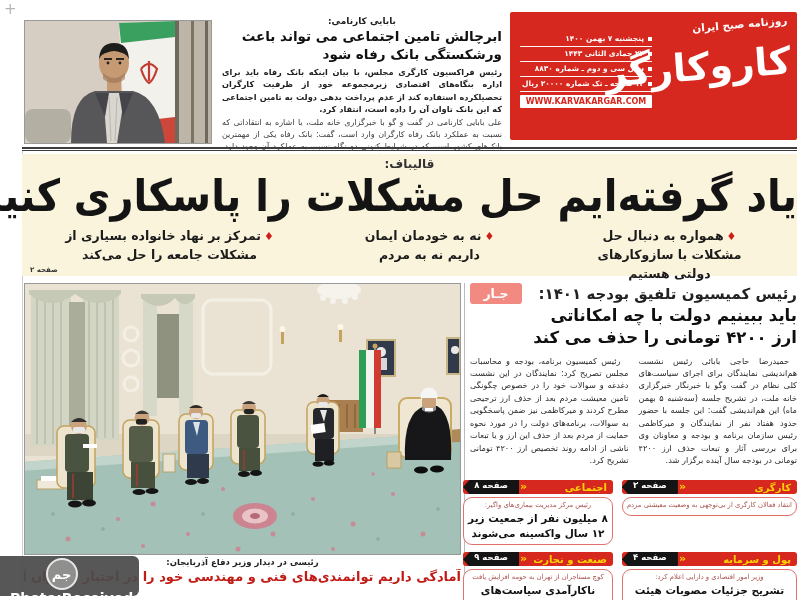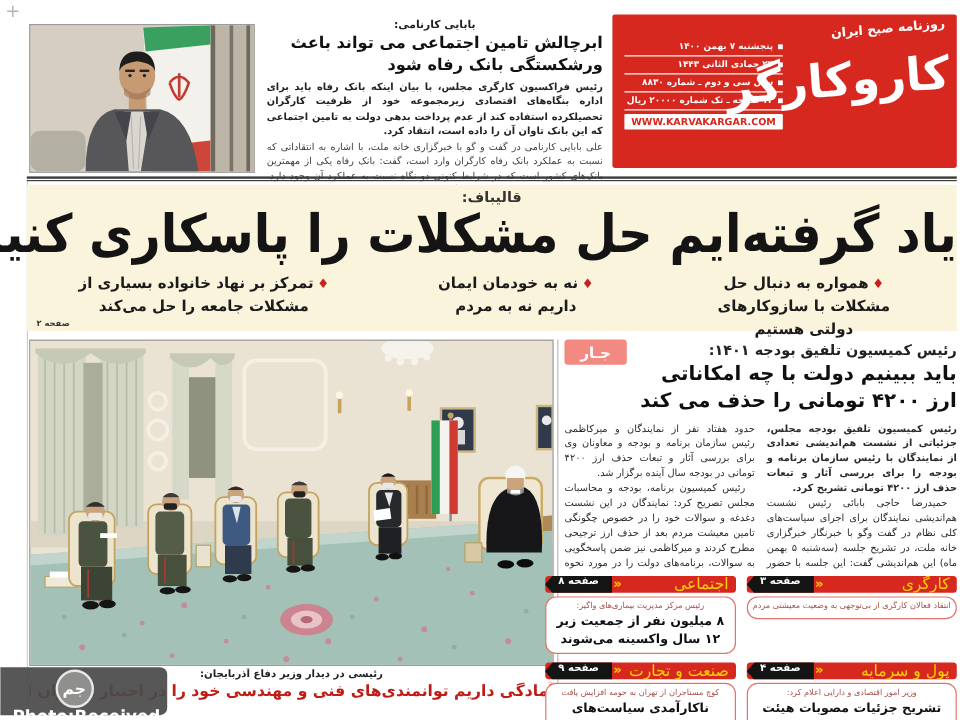--- a/index.html
+++ b/index.html
@@ -90,40 +90,40 @@
   #watermark-text2 { color:#dedede; font-size:10.5px; font-weight:bold; line-height:1.2; }
 
   
   #col-divider { left:464px; top:283px; width:1px; height:312px; background:#bbb; }
   #budget-story { right:3px; top:283px; width:327px; }
   #budget-badge {
     float:left; width:52px; height:21px; background:#f28a82; border-radius:3px;
     color:#fff; font-size:12.5px; font-weight:bold; text-align:center; line-height:21px;
     margin-right:6px; margin-bottom:2px;
   }
-  #budget-kicker { font-size:12px; font-weight:bold; color:#222; text-align:right; padding-top:2px; }
+  #budget-kicker { font-size:15px; font-weight:bold; color:#222; text-align:right; padding-top:2px; }
   #budget-headline { font-size:16.5px; font-weight:bold; color:#0f0f0f; text-align:right; line-height:1.35; margin-top:2px; }
   #budget-body {
     margin-top:5px; height:136px; overflow:hidden;
     columns:2; column-gap:10px; column-fill:auto;
     font-size:8.2px; line-height:1.52; color:#2a2a2a; text-align:justify;
   }
   #budget-body p { text-indent:8px; }
   #budget-body p.lead { font-weight:bold; text-indent:0; }
 
   
   #teasers {
     right:3px; top:480px; width:327px;
     display:grid; grid-template-columns:1fr 1fr; gap:7px 9px;
   }
   .teaser-head {
     display:flex; align-items:center; height:14px; background:#d7281f; border-radius:3px;
     margin-bottom:3px; overflow:hidden;
   }
-  .teaser-section { color:#ffd200; font-size:13px; font-weight:normal; padding:0 6px; white-space:nowrap; }
+  .teaser-section { color:#ffd200; font-size:10px; font-weight:bold; padding:0 6px; white-space:nowrap; }
   .teaser-spacer { flex:1; }
   .teaser-chevrons { color:#ffd200; font-size:11px; font-weight:bold; line-height:14px; margin-left:1px; }
   .teaser-pagebox {
     width:56px; height:18px; background:#141414; color:#fff; font-size:8.5px; font-weight:bold;
     text-align:center; line-height:14px; flex:0 0 auto;
     clip-path:polygon(8px 0, 100% 0, 100% 100%, 8px 100%, 0 50%);
   }
   .teaser-box {
     border:1px solid #e2736c; border-radius:9px; background:#fff;
     padding:3px 4px 4px; text-align:center;
@@ -417,21 +417,20 @@
     </div>
   </div>
 
   <div id="col-divider" class="abs"></div>
 
   <div id="budget-story" class="abs">
     <div id="budget-badge">جـار</div>
     <div id="budget-kicker">رئیس کمیسیون تلفیق بودجه ۱۴۰۱:</div>
     <div id="budget-headline">باید ببینیم دولت با چه امکاناتی ارز ۴۲۰۰ تومانی را حذف می کند</div>
     <div id="budget-body">
-      <p class="lead">رئیس کمیسیون تلفیق بودجه مجلس، جزئیاتی از نشست هم‌اندیشی تعدادی از نمایندگان با رئیس سازمان برنامه و بودجه را برای بررسی آثار و تبعات حذف ارز ۴۲۰۰ تومانی تشریح کرد.</p>
       <p>حمیدرضا حاجی بابائی رئیس نشست هم‌اندیشی نمایندگان برای اجرای سیاست‌های کلی نظام در گفت وگو با خبرنگار خبرگزاری خانه ملت، در تشریح جلسه (سه‌شنبه ۵ بهمن ماه) این هم‌اندیشی گفت: این جلسه با حضور حدود هفتاد نفر از نمایندگان و میرکاظمی رئیس سازمان برنامه و بودجه و معاونان وی برای بررسی آثار و تبعات حذف ارز ۴۲۰۰ تومانی در بودجه سال آینده برگزار شد.</p>
       <p>رئیس کمیسیون برنامه، بودجه و محاسبات مجلس تصریح کرد: نمایندگان در این نشست دغدغه و سوالات خود را در خصوص چگونگی تامین معیشت مردم بعد از حذف ارز ترجیحی مطرح کردند و میرکاظمی نیز ضمن پاسخگویی به سوالات، برنامه‌های دولت را در مورد نحوه حمایت از مردم بعد از حذف این ارز و یا تبعات ناشی از ادامه روند تخصیص ارز ۴۲۰۰ تومانی تشریح کرد.</p>
 
     </div>
   </div>
 
   <div id="teasers" class="abs">
 
     <div>
       <div class="teaser-head">

